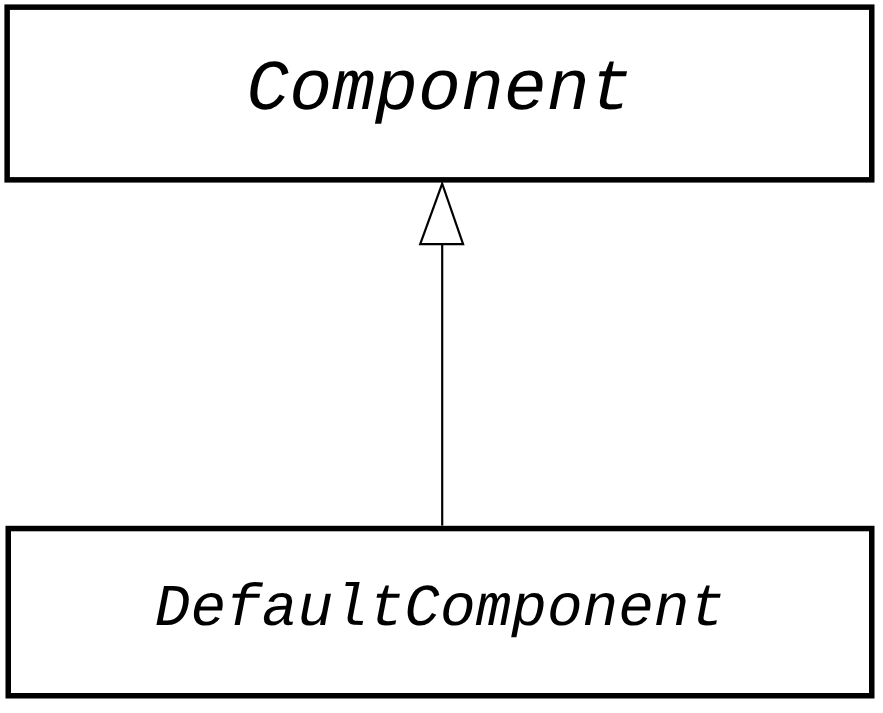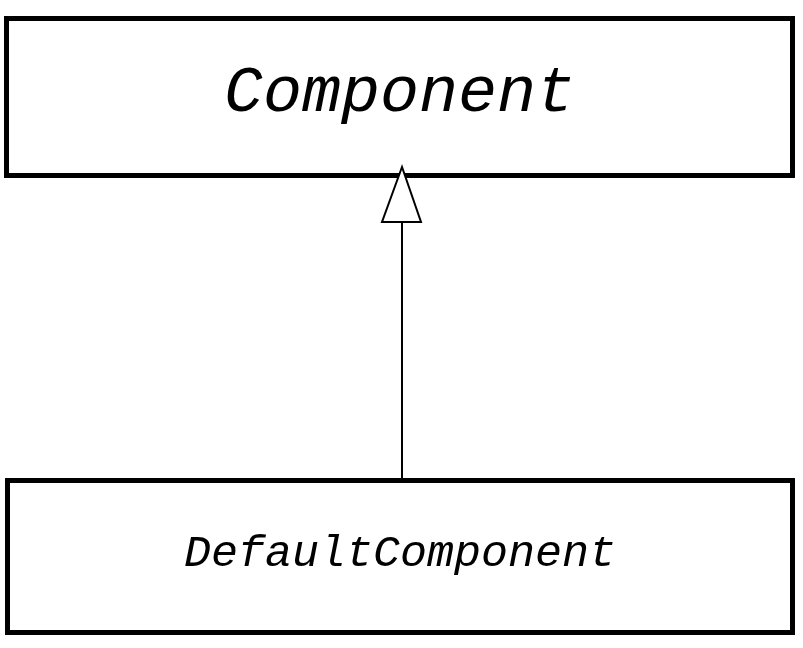--- a/index.html
+++ b/index.html
@@ -51,40 +51,40 @@
     transform: translateY(-3px);
   }
 
   #class-default-component {
     left: 5px;
     top: 478px;
     width: 790px;
     height: 157px;
   }
   #class-default-component .uml-class-name {
-    font-size: 45px;
+    font-size: 54px;
     transform: translateY(-2px);
   }
 
   
   #generalization {
     position: absolute;
     left: 0;
     top: 0;
     width: 803px;
     height: 648px;
     pointer-events: none;
   }
 </style>
 </head>
 <body>
 
 <div id="canvas" style="width: 803px; height: 648px; background: rgb(255, 255, 255);">
 
-  <div class="uml-class" id="class-component" style="left: 4px; top: 16px; width: 791px; height: 162px;">
+  <div class="uml-class" id="class-component" style="left: 4px; top: 4px; width: 791px; height: 162px;">
     <span class="uml-class-name" style="font-style: italic;">Component</span>
   </div>
 
   <svg id="generalization" viewBox="0 0 803 648">
     <line id="gen-line" x1="402" y1="222" x2="402" y2="478" stroke="#000000" stroke-width="2"></line>
     <polygon id="gen-arrowhead" points="402,167 382,222 421,222" fill="#ffffff" stroke="#000000" stroke-width="2" stroke-linejoin="miter"></polygon>
   </svg>
 
   <div class="uml-class" id="class-default-component" style="left: 5px; top: 478px; width: 790px; height: 157px;">
     <span class="uml-class-name" style="font-style: italic;">DefaultComponent</span>

